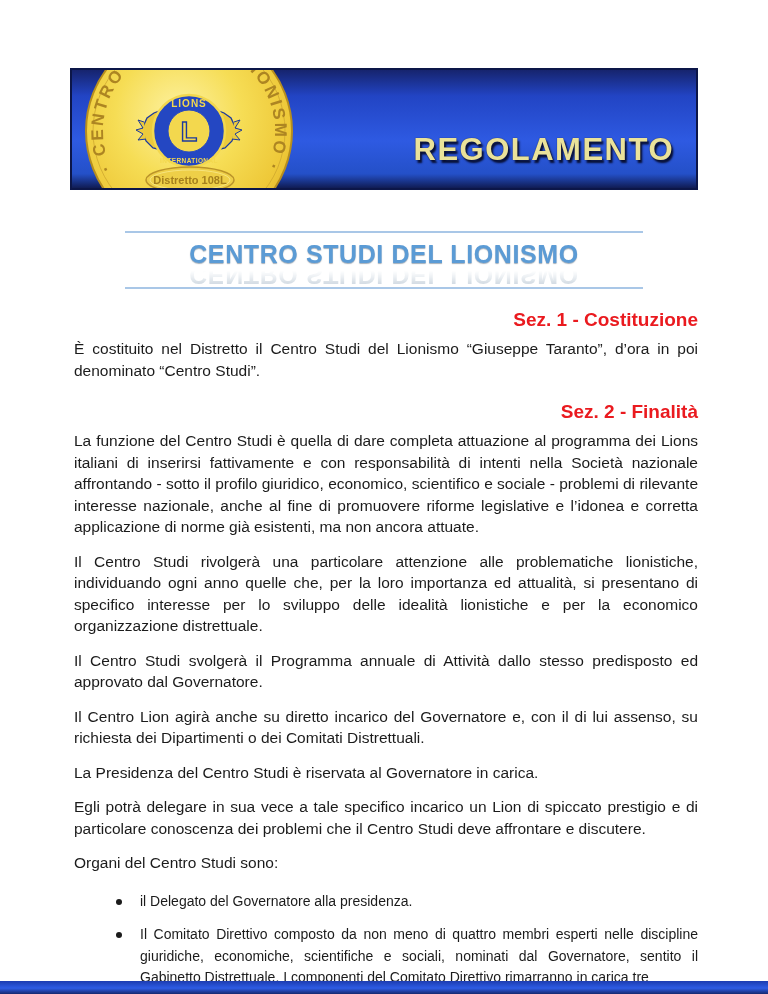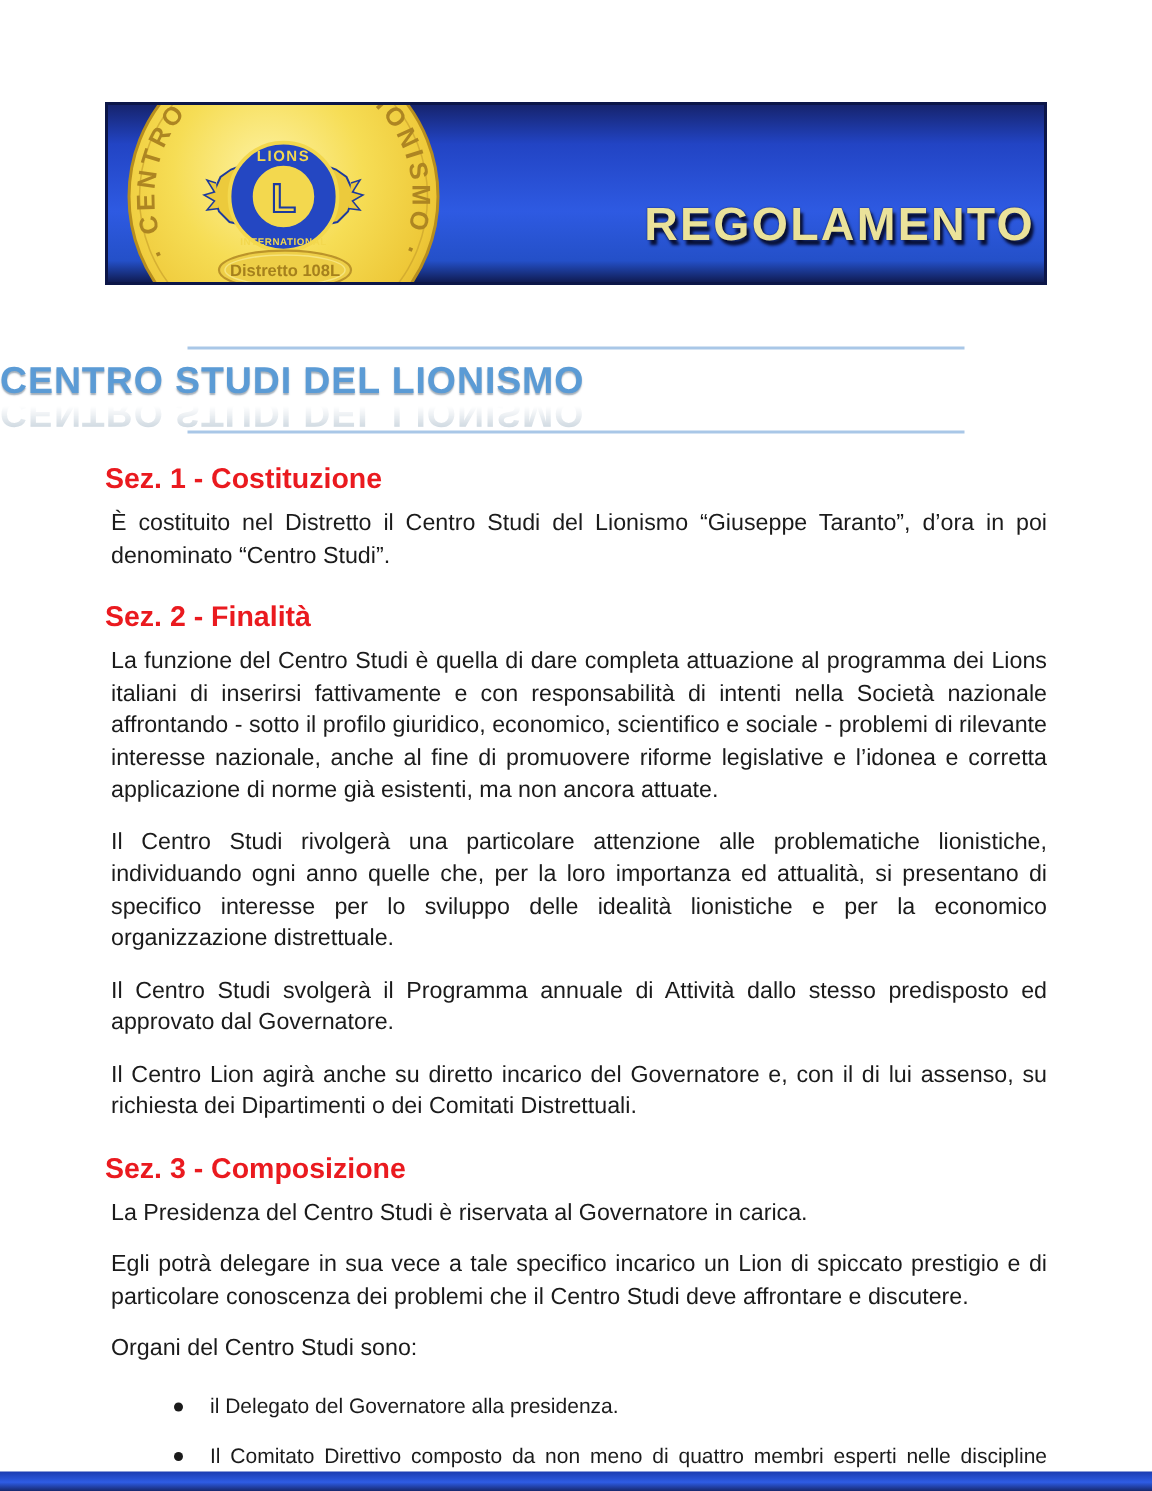--- a/index.html
+++ b/index.html
@@ -22,32 +22,32 @@
     width: 628px;
     height: 122px;
     background: linear-gradient(180deg, #16246e 0%, #2244c4 22%, #2e5ae2 60%, #2450c8 88%, #101c54 100%);
     border: 2px solid #0c1648;
     overflow: hidden;
   }
   .banner-svg { position: absolute; left: 0; top: 0; }
   .banner-title {
     position: absolute;
     top: 62px;
-    right: 6px;
+    right: 22px;
     font-size: 31px;
     font-weight: bold;
     letter-spacing: 1.5px;
     color: #eae29a;
     text-shadow: 2px 3px 2px rgba(4, 8, 34, 0.9), 0 0 1px #0a1030;
     white-space: nowrap;
     text-align: right;
   }
 
   
-  .title-wrap { margin-top: 231px; text-align: left; }
+  .title-wrap { margin-top: 231px; text-align: center; }
   .rule { width: 518px; height: 2px; background: #a9c7e7; margin: 0 auto; }
   .title-main {
     margin-top: 7px;
     font-size: 25px;
     line-height: 28px;
     font-weight: bold;
     letter-spacing: 0.6px;
     color: #5b9bd5;
     text-shadow: 0 1px 1px rgba(90, 110, 130, 0.55);
   }
@@ -68,20 +68,21 @@
   .rule-bottom { margin-top: -2px; }
 
   
   .content { margin: 0 70px; width: 628px; }
   .content h2 {
     margin: 21px 0 8px 0;
     font-size: 19px;
     line-height: 20px;
     font-weight: bold;
     color: #ea1a1f;
+    text-align: right;
   }
   .content p {
     margin: 0 0 13px 4px;
     font-size: 15.5px;
     line-height: 21.5px;
     text-align: justify;
   }
   .content ul { list-style: none; margin: 17px 0 0 0; padding: 0; }
   .content li {
     position: relative;
@@ -177,21 +178,20 @@
 
     <h2>Sez. 1 - Costituzione</h2>
     <p>È costituito nel Distretto il Centro Studi del Lionismo “Giuseppe Taranto”, d’ora in poi denominato “Centro Studi”.</p>
 
     <h2>Sez. 2 - Finalità</h2>
     <p>La funzione del Centro Studi è quella di dare completa attuazione al programma dei Lions italiani di inserirsi fattivamente e con responsabilità di intenti nella Società nazionale affrontando - sotto il profilo giuridico, economico, scientifico e sociale - problemi di rilevante interesse nazionale, anche al fine di promuovere riforme legislative e l’idonea e corretta applicazione di norme già esistenti, ma non ancora attuate.</p>
     <p>Il Centro Studi rivolgerà una particolare attenzione alle problematiche lionistiche, individuando ogni anno quelle che, per la loro importanza ed attualità, si presentano di specifico interesse per lo sviluppo delle idealità lionistiche e per la economico organizzazione distrettuale.</p>
     <p>Il Centro Studi svolgerà il Programma annuale di Attività dallo stesso predisposto ed approvato dal Governatore.</p>
     <p>Il Centro Lion agirà anche su diretto incarico del Governatore e, con il di lui assenso, su richiesta dei Dipartimenti o dei Comitati Distrettuali.</p>
 
-    <h2>Sez. 3 - Composizione</h2>
     <p>La Presidenza del Centro Studi è riservata al Governatore in carica.</p>
     <p>Egli potrà delegare in sua vece a tale specifico incarico un Lion di spiccato prestigio e di particolare conoscenza dei problemi che il Centro Studi deve affrontare e discutere.</p>
     <p>Organi del Centro Studi sono:</p>
 
     <ul>
       <li>
         <span class="dot"></span>
         <span>il Delegato del Governatore alla presidenza.</span>
       </li>
       <li>

